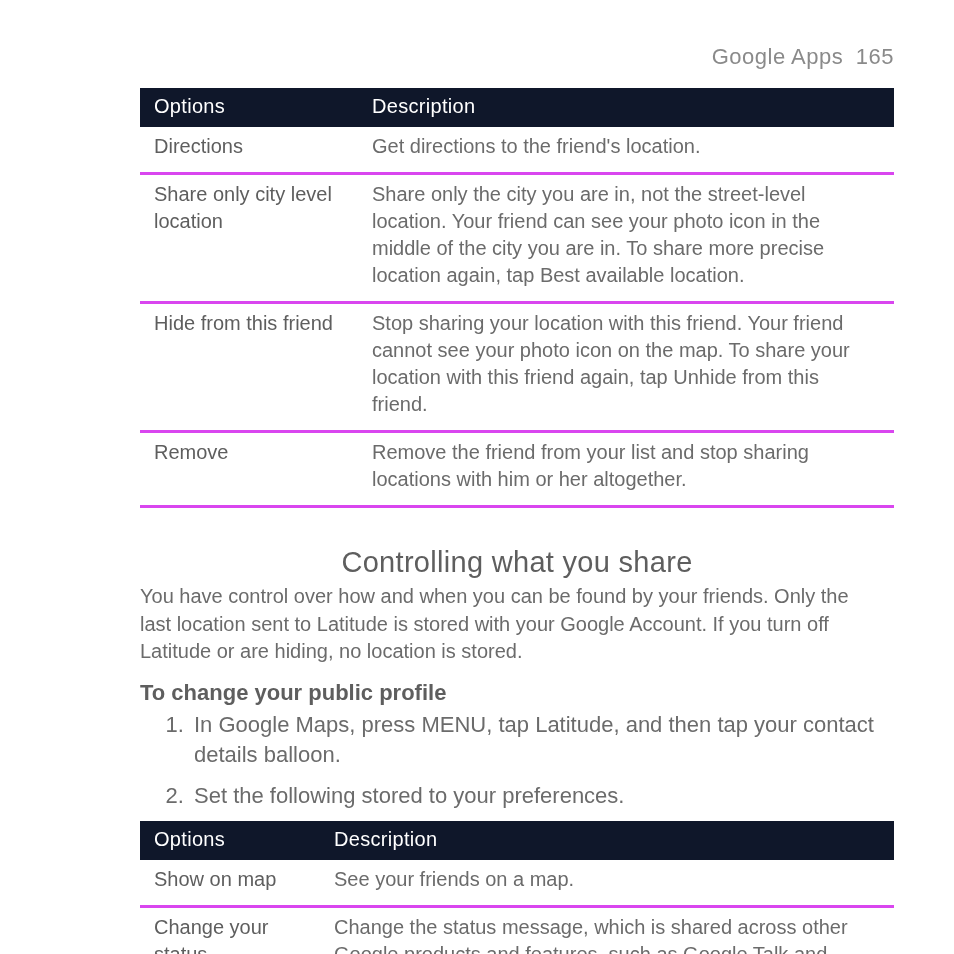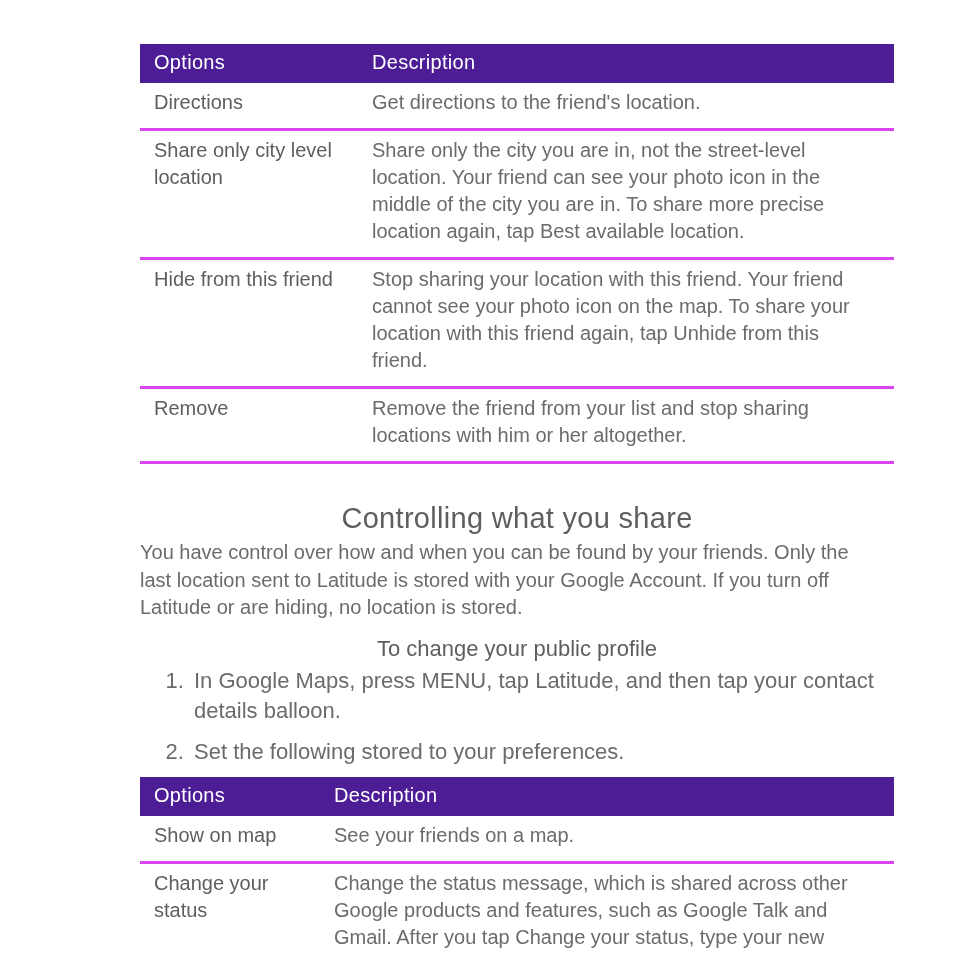--- a/index.html
+++ b/index.html
@@ -29,21 +29,21 @@
     margin-left: 6px;
   }
   table {
     border-collapse: collapse;
     width: 100%;
     table-layout: fixed;
   }
   .t1 col.first { width: 218px; }
   .t2 col.first { width: 180px; }
   thead th {
-    background: #4c1d95;
+    background: #0f172a;
     color: #ffffff;
     font-weight: 400;
     text-align: left;
     font-size: 20px;
     padding: 7px 14px 9px 14px;
     letter-spacing: 0.3px;
   }
   tbody td {
     border-bottom: 3px solid #d946ef;
     padding: 6px 14px 12px 14px;
@@ -65,42 +65,45 @@
   }
   p.body {
     font-size: 20px;
     line-height: 1.38;
     color: #6b6b6b;
     margin: 0 0 14px 0;
     max-width: 720px;
   }
   h3.sub {
     font-size: 22px;
-    font-weight: 400;
+    font-weight: 700;
     color: #5e5e5e;
     margin: 10px 0 4px 0;
-    text-align: center;
   }
   ol.steps {
     margin: 0 0 8px 0;
     padding-left: 50px;
     font-size: 22px;
     line-height: 1.38;
     color: #6b6b6b;
   }
   ol.steps li {
     padding-left: 4px;
     margin-bottom: 10px;
   }
 </style>
 </head>
 <body>
 
 <div class="page">
 
+  <div class="header-line">
+    <span>Google Apps</span>
+    <span class="page-number">165</span>
+  </div>
 
   <table class="t1">
     <colgroup>
         <col class="first">
         <col>
       </colgroup>
     <thead>
       <tr>
         <th>Options</th>
         <th>Description</th>

